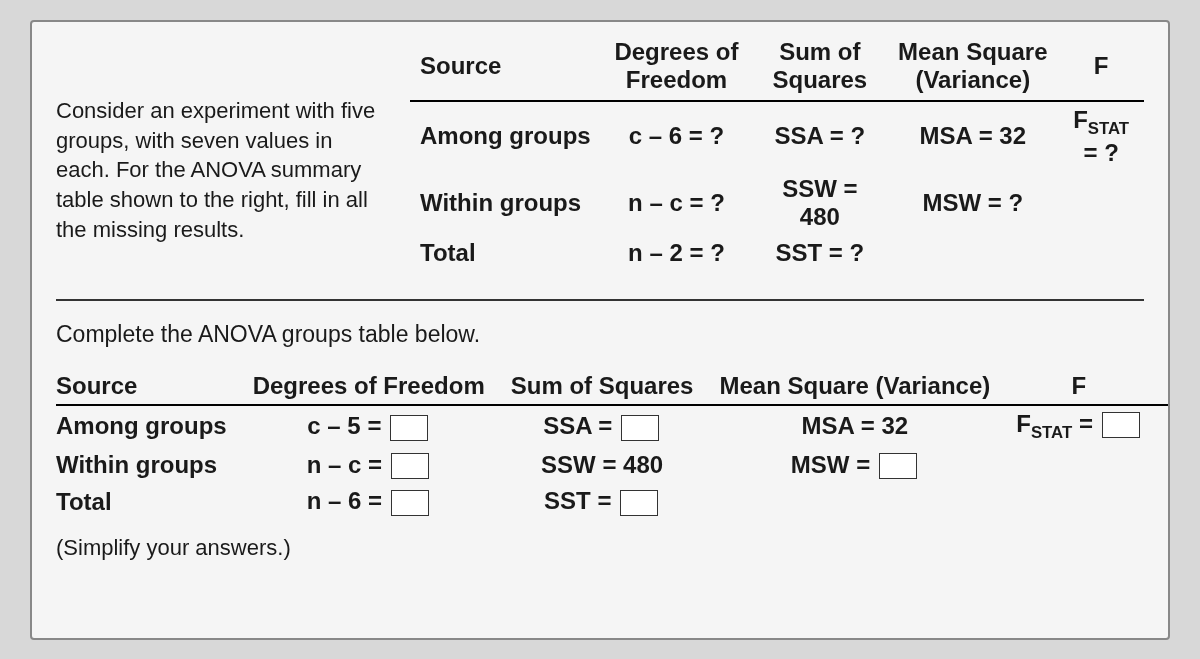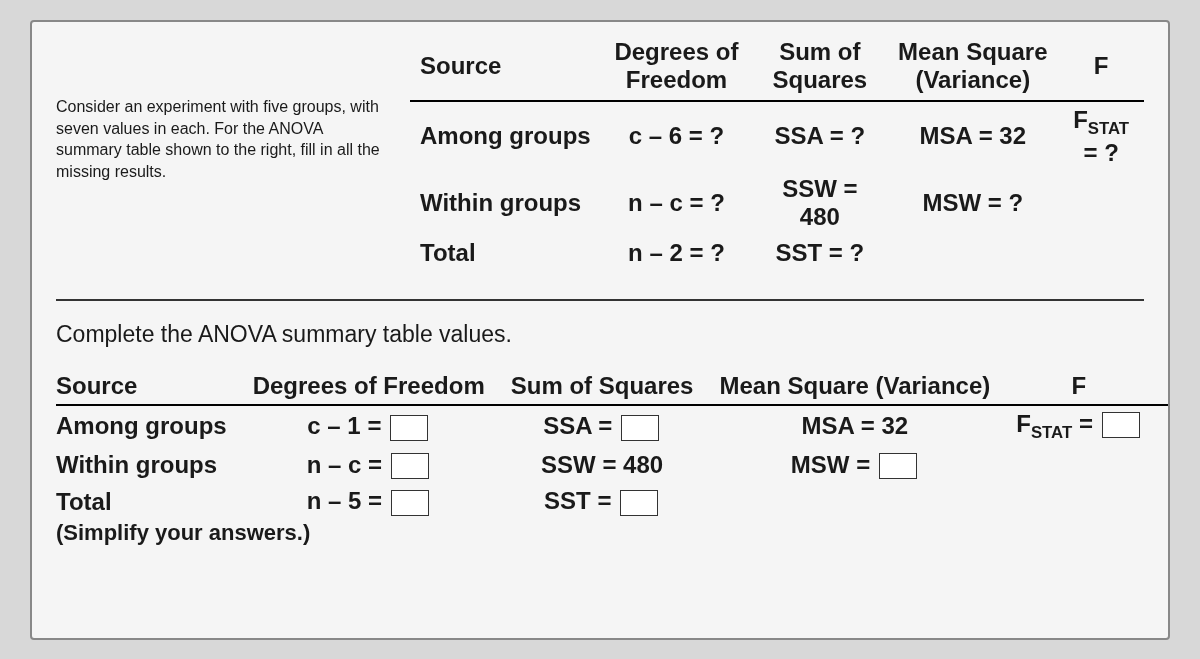--- a/index.html
+++ b/index.html
@@ -20,21 +20,21 @@
       height: 620px;
     }
     .top-row {
       display: flex;
       gap: 24px;
       margin-bottom: 28px;
     }
     .intro {
       flex: 0 0 330px;
       padding-top: 62px;
-      font-size: 16px;
+      font-size: 22px;
       line-height: 1.35;
     }
     .ref-table {
       flex: 1;
       font-size: 24px;
       font-weight: 600;
     }
     .ref-table table { width: 100%; border-collapse: collapse; }
     .ref-table th, .ref-table td {
       text-align: center;
@@ -69,22 +69,22 @@
       display: inline-block;
       border: 1.5px solid #333;
       min-width: 38px;
       height: 26px;
       vertical-align: middle;
       background: #fff;
       margin: 0 2px;
     }
     .simplify {
       font-size: 22px;
-      font-weight: 700;
-      margin-top: 0;
+      font-weight: 400;
+      margin-top: 15px;
     }
     .sub { font-size: 0.7em; vertical-align: sub; }
   </style>
 </head>
 <body>
 
 <div class="content-wrap">
 
   <div class="top-row">
     <div class="intro">Consider an experiment with five groups, with seven values in each. For the ANOVA summary table shown to the right, fill in all the missing results.</div>
@@ -124,38 +124,38 @@
             <td></td>
             <td></td>
           </tr>
         </tbody>
       </table>
     </div>
   </div>
 
   <hr class="divider">
 
-  <div class="instructions">Complete the ANOVA summary table values.</div>
+  <div class="instructions">Complete the ANOVA groups table below.</div>
 
   <div class="fill-table">
     <table>
       <thead>
         <tr>
           <th>Source</th>
           <th class="center">Degrees of Freedom</th>
           <th class="center">Sum of Squares</th>
           <th class="center">Mean Square (Variance)</th>
           <th class="center">F</th>
         </tr>
       </thead>
       <tbody>
         <tr>
           <td>Among groups</td>
           <td class="center">
-            <span>c – 1 =</span>
+            <span>c – 5 =</span>
             <span class="input-box"></span>
           </td>
           <td class="center">
             <span>SSA =</span>
             <span class="input-box"></span>
           </td>
           <td class="center">MSA = 32</td>
           <td class="center">
             <span>F</span><span class="sub">STAT</span><span> =</span>
             <span class="input-box"></span>
@@ -170,21 +170,21 @@
           <td class="center">SSW = 480</td>
           <td class="center">
             <span>MSW =</span>
             <span class="input-box"></span>
           </td>
           <td></td>
         </tr>
         <tr>
           <td>Total</td>
           <td class="center">
-            <span>n – 5 =</span>
+            <span>n – 6 =</span>
             <span class="input-box"></span>
           </td>
           <td class="center">
             <span>SST =</span>
             <span class="input-box"></span>
           </td>
           <td></td>
           <td></td>
         </tr>
       </tbody>

